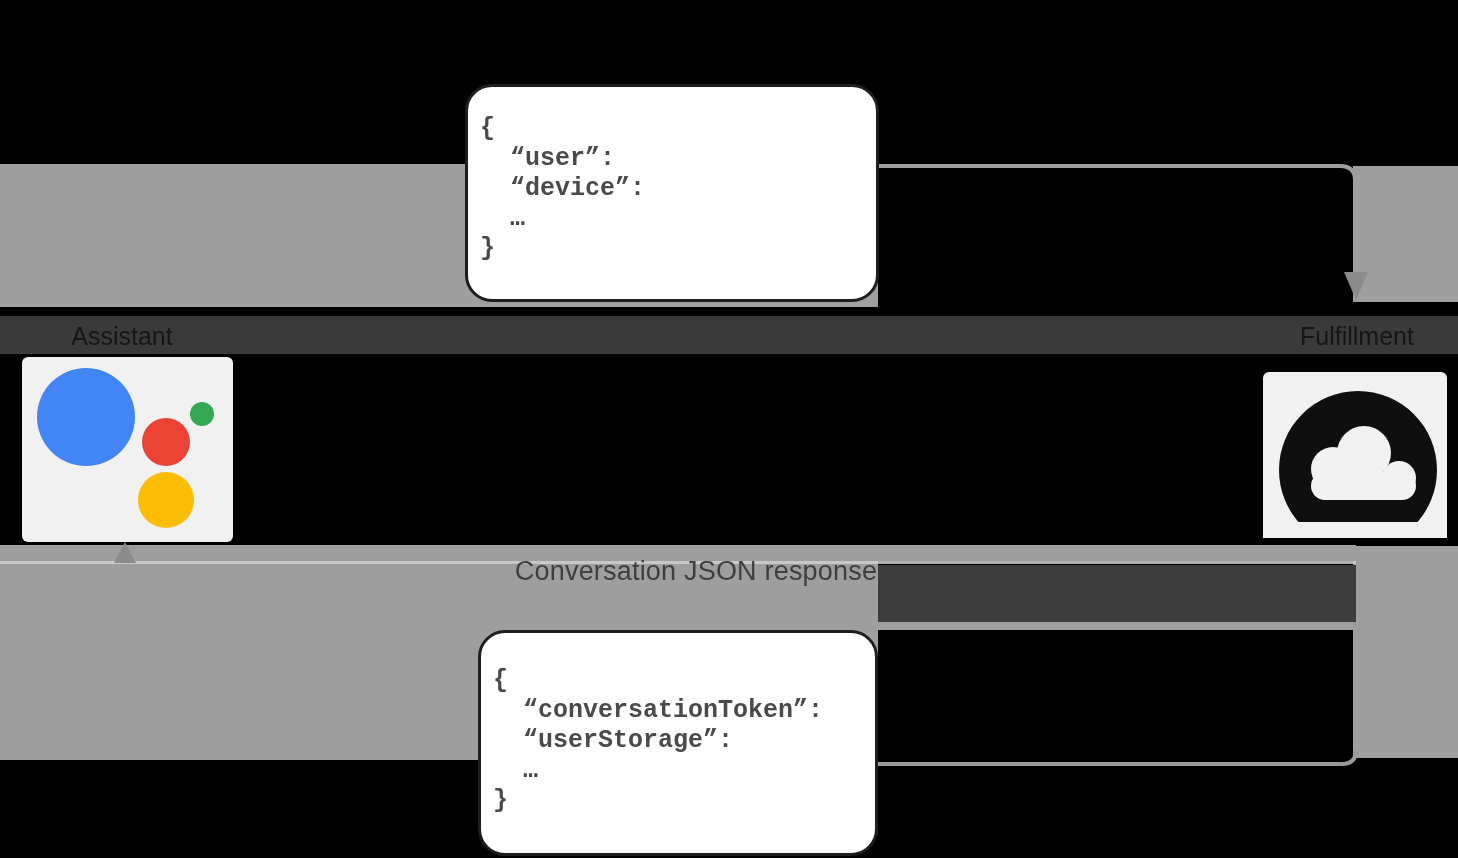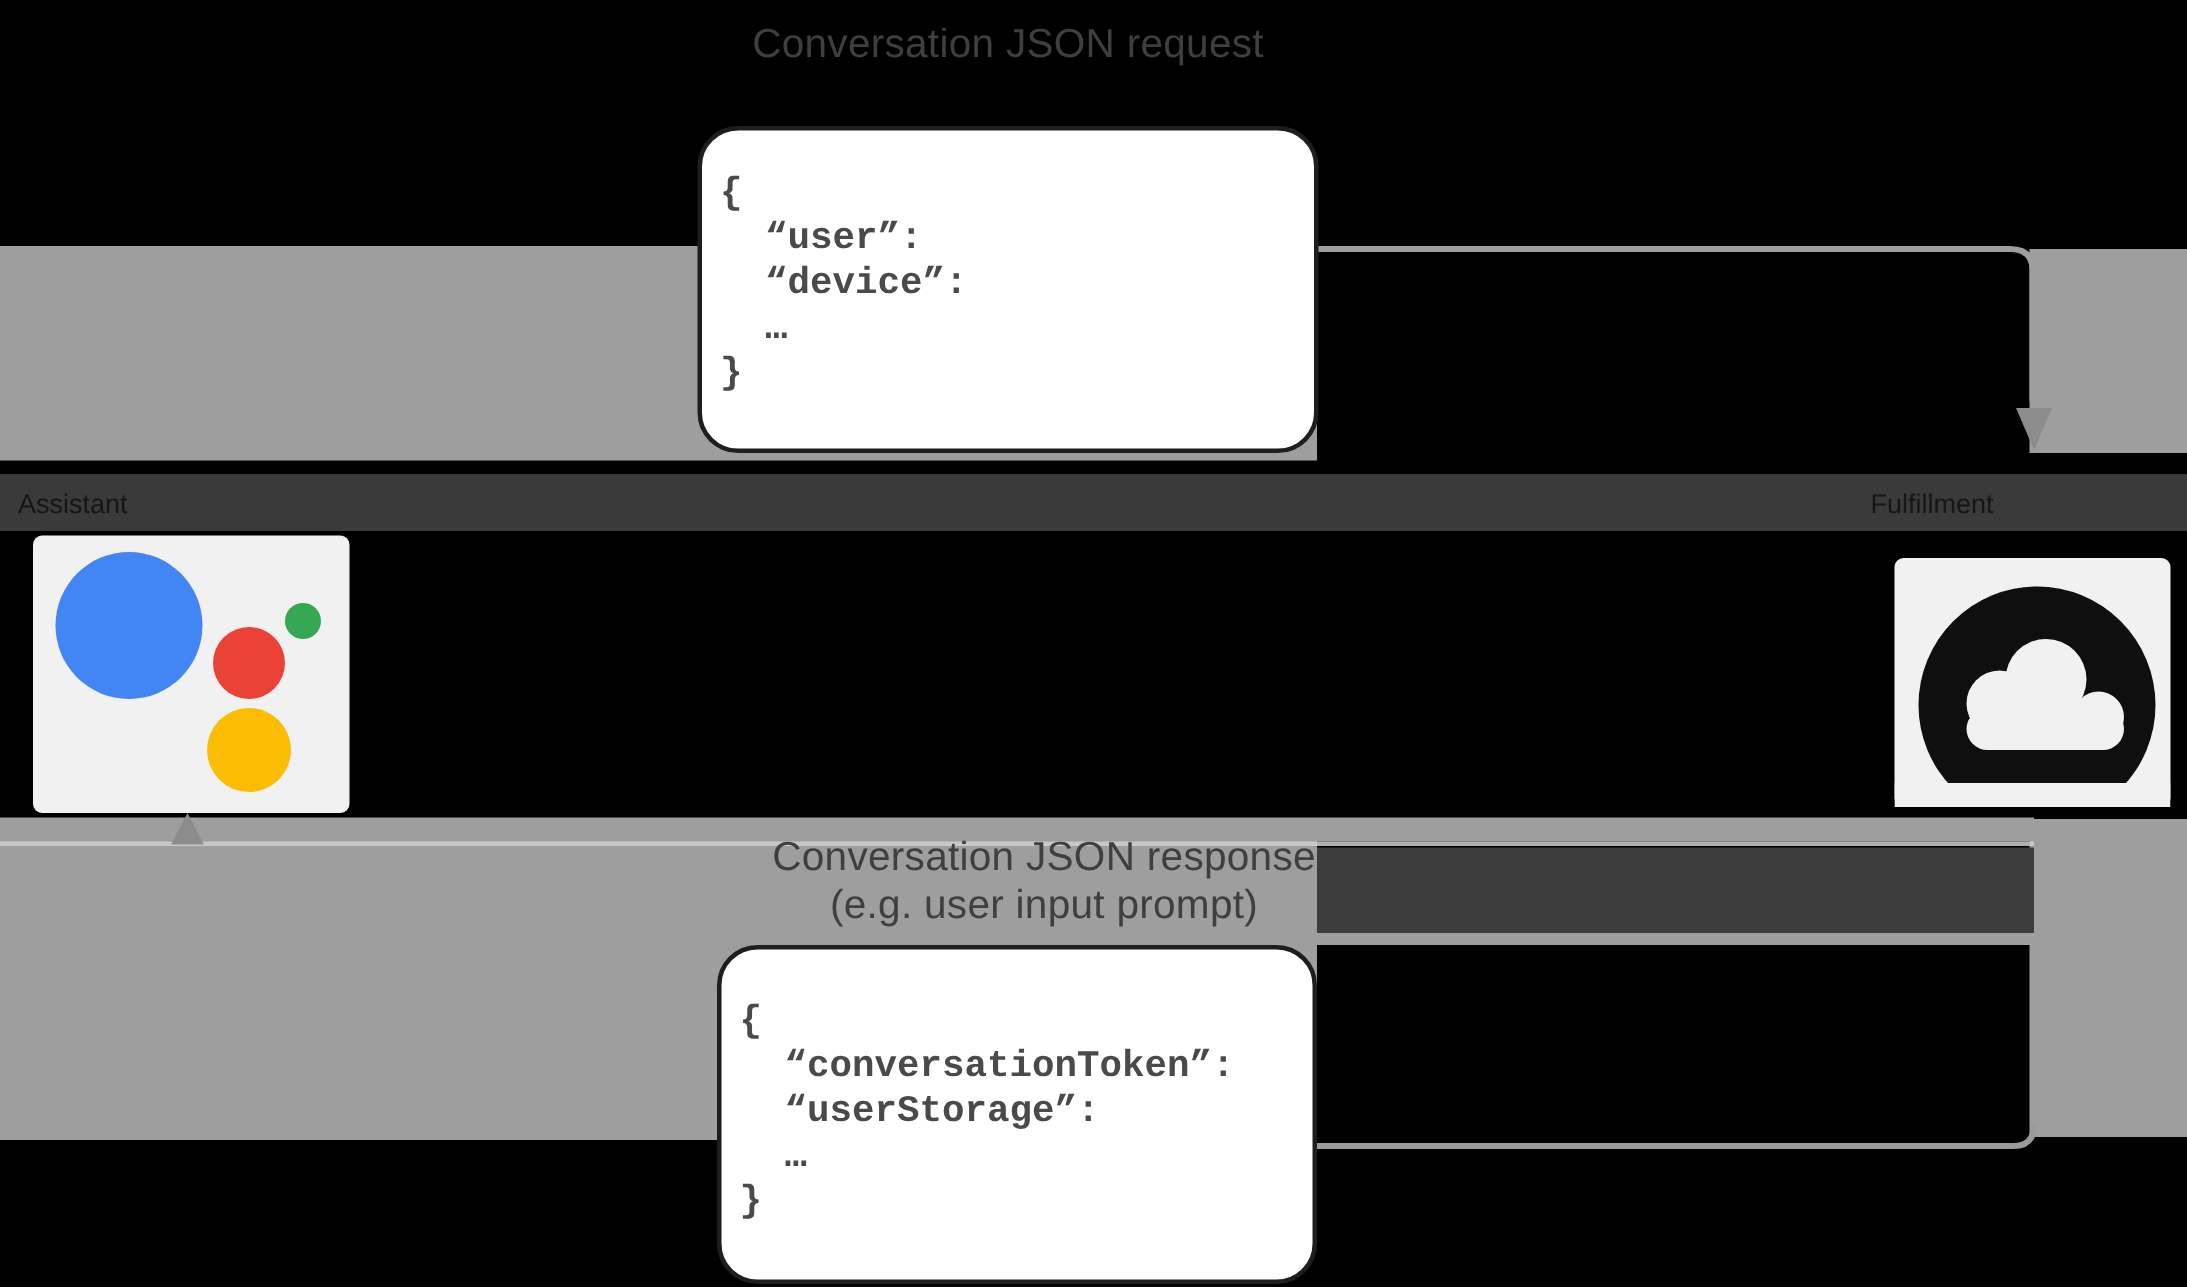--- a/index.html
+++ b/index.html
@@ -19,21 +19,21 @@
   .band-c{left:0;top:545px;width:878px;height:215px;}
   .rect-b{left:1353px;top:166px;width:105px;height:136px;}
   .rect-d{left:1353px;top:546px;width:105px;height:212px;}
   .rs1{left:878px;top:545px;width:478px;height:16px;background:#9e9e9e;}
   .rs2{left:878px;top:565px;width:478px;height:57px;background:#3d3d3d;}
   .rs3{left:878px;top:622px;width:478px;height:8px;background:#9e9e9e;}
   .light-line{left:0;top:561px;width:1356px;height:3px;background:#cfcfcf;opacity:.85;}
 
   
   .label-stripe{left:0;top:316px;width:1458px;height:38px;background:#3a3a3a;z-index:2;}
-  .node-label{position:absolute;width:220px;text-align:left;top:324px;font-size:18px;
+  .node-label{position:absolute;width:220px;text-align:center;top:324px;font-size:25px;
               line-height:24px;color:#161616;z-index:3;}
   .node-label.assistant{left:12px;}
   .node-label.fulfillment{left:1247px;}
 
   
   .connectors{position:absolute;left:0;top:0;width:1458px;height:858px;z-index:4;pointer-events:none;}
 
   
   .json-box{position:absolute;background:#fff;border:3px solid #1e1e1e;border-radius:27px;
             box-sizing:border-box;z-index:5;}
@@ -74,26 +74,24 @@
   <div class="node-label fulfillment">Fulfillment</div>
 
   <svg class="connectors" viewBox="0 0 1458 858" xmlns="http://www.w3.org/2000/svg">
     <path d="M878 166 H1340 Q1355 166 1355 180 V268" fill="none" stroke="#9e9e9e" stroke-width="4"></path>
     <polygon points="1344,272 1368,272 1356,300" fill="#8c8c8c"></polygon>
     <path d="M878 764 H1342 Q1356 764 1356 750" fill="none" stroke="#9a9a9a" stroke-width="4"></path>
     <polygon points="114,563 136,563 125,542" fill="#8c8c8c"></polygon>
   </svg>
 
   <div class="flow-title request">
-    <div>Conversation JSON request</div>
   </div>
 
   <div class="flow-title response">
     <div>Conversation JSON response</div>
-    <div>(e.g. user input prompt)</div>
   </div>
 
   <div class="json-box request">
     <pre>{
   “user”:
   “device”:
   …
 }</pre>
   </div>
 

